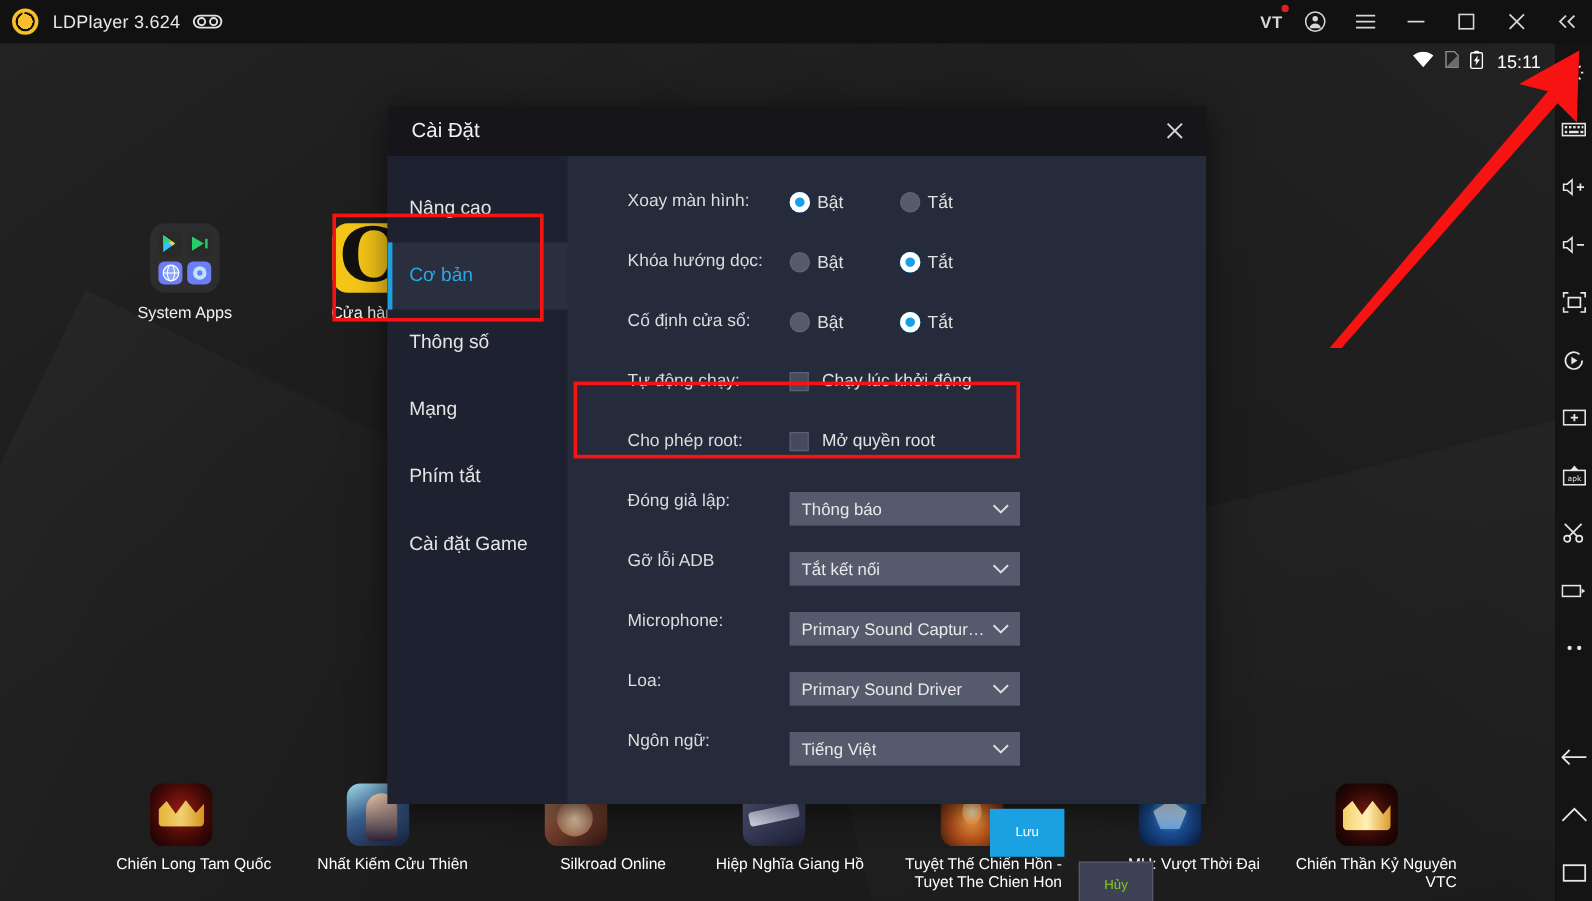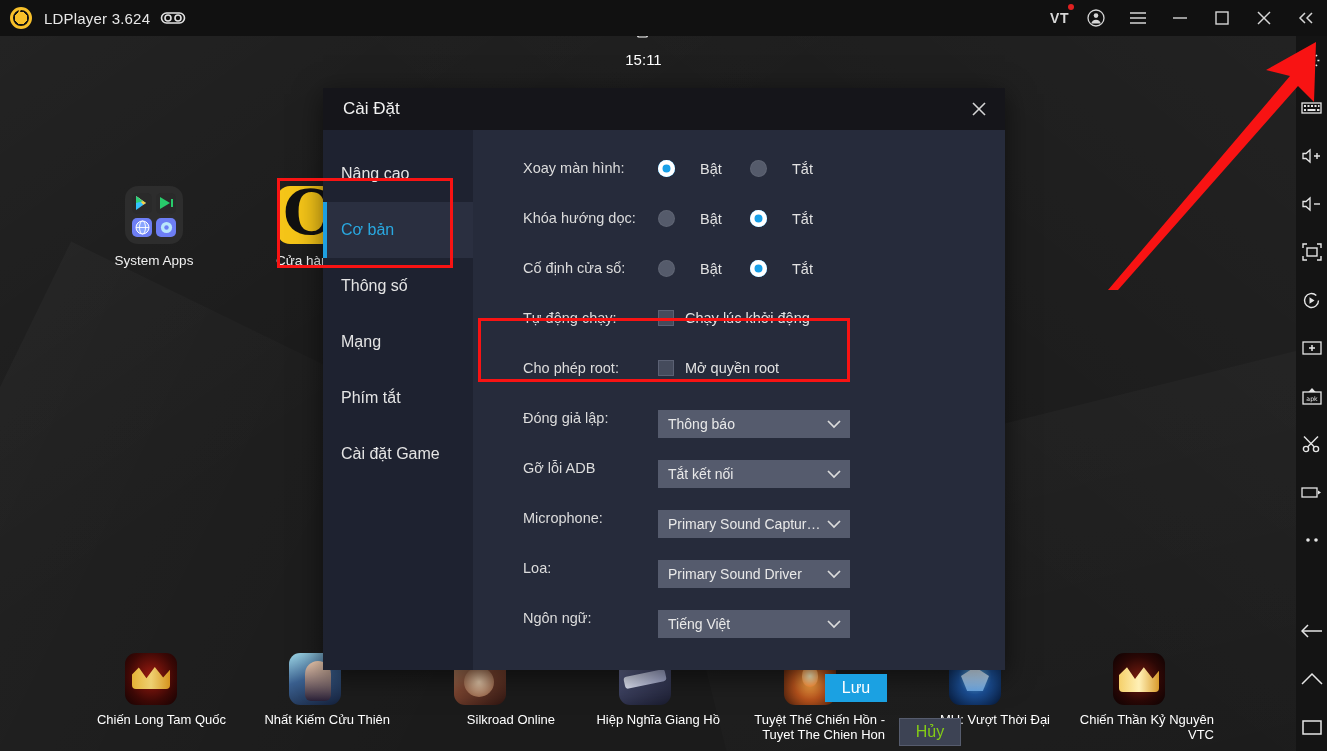--- a/index.html
+++ b/index.html
@@ -68,21 +68,21 @@
   .screen:after {
     content: ""; position: absolute; right: -120px; top: 380px;
     width: 700px; height: 500px; transform: rotate(-14deg);
     background: linear-gradient(180deg, rgba(255,255,255,.022), rgba(255,255,255,0));
   }
 
   
   .statusbar {
     position: absolute; left: 0; top: 0; width: 1296px; height: 32px;
     display: flex; align-items: center; justify-content: flex-end;
-    padding-right: 12px; gap: 9px; z-index: 6; flex-direction: column;
+    padding-right: 12px; gap: 9px; z-index: 6;
   }
   .statusbar .clock { color: #ffffff; font-size: 15px; margin-left: 3px; }
 
   
   .searchbar {
     position: absolute; left: 415px; top: 62px; width: 460px; height: 42px;
     background: #2b2b2b; border: 1px solid #3a3a3a; border-radius: 3px;
     display: flex; align-items: center; padding: 0 14px; z-index: 4;
   }
   .searchbar .sb-text { color: #a9a9a9; font-size: 15px; margin-left: 16px; }
@@ -169,21 +169,21 @@
   }
   .nav-item.active { background: #2a2f40; color: #29a8e0; }
   .nav-item.active:before {
     content: ""; position: absolute; left: 0; top: 0; width: 4px; height: 100%;
     background: #1e9fe0;
   }
   .dlg-content { flex: 1; padding: 30px 34px 0 50px; position: relative; }
 
   .row { display: flex; align-items: flex-start; height: 50px; }
   .row .lbl { color: #dcdcdc; font-size: 14.5px; width: 135px; flex: none; }
-  .radio-wrap { display: flex; align-items: center; gap: 25px; width: 92px; }
+  .radio-wrap { display: flex; align-items: center; gap: 6px; width: 92px; }
   .radio {
     width: 17px; height: 17px; border-radius: 50%;
     background: #555b6b; box-shadow: inset 0 0 0 1px rgba(255,255,255,.06);
     flex: none;
   }
   .radio.on { background: #16a0e8; box-shadow: inset 0 0 0 4.5px #ffffff, inset 0 0 0 9px #16a0e8; }
   .radio-wrap .txt { color: #e2e2e2; font-size: 14.5px; }
   .check {
     width: 16px; height: 16px; background: #454b5c;
     border: 1px solid #5b6174; flex: none;
@@ -195,22 +195,22 @@
     width: 192px; height: 28px; background: #555b6d;
     display: flex; align-items: center; padding: 0 8px 0 10px;
     color: #e9e9e9; font-size: 14px; position: relative;
   }
   .select .cv { margin-left: auto; }
   .select .val { white-space: nowrap; overflow: hidden; text-overflow: ellipsis; }
   .row.select-row { height: 50px; }
 
   .btn-row { display: flex; justify-content: flex-end; gap: 12px; margin-top: 14px; padding-right: 10px; }
   .btn {
-    width: 62px; height: 28px; display: flex; align-items: center; justify-content: center;
-    font-size: 16px;
+    width: 62px; height: 40px; display: flex; align-items: center; justify-content: center;
+    font-size: 11px;
   }
   .btn.save { background: #1ba1e2; color: #ffffff; }
   .btn.cancel { background: #3d4354; color: #84cc16; border: 1px solid #565c6e; margin-top: 44px; }
 
   
   .rtoolbar {
     position: absolute; right: 0; top: 36px; width: 31px; height: 715px;
     background: #141414; z-index: 40;
     display: flex; flex-direction: column; align-items: center;
   }

